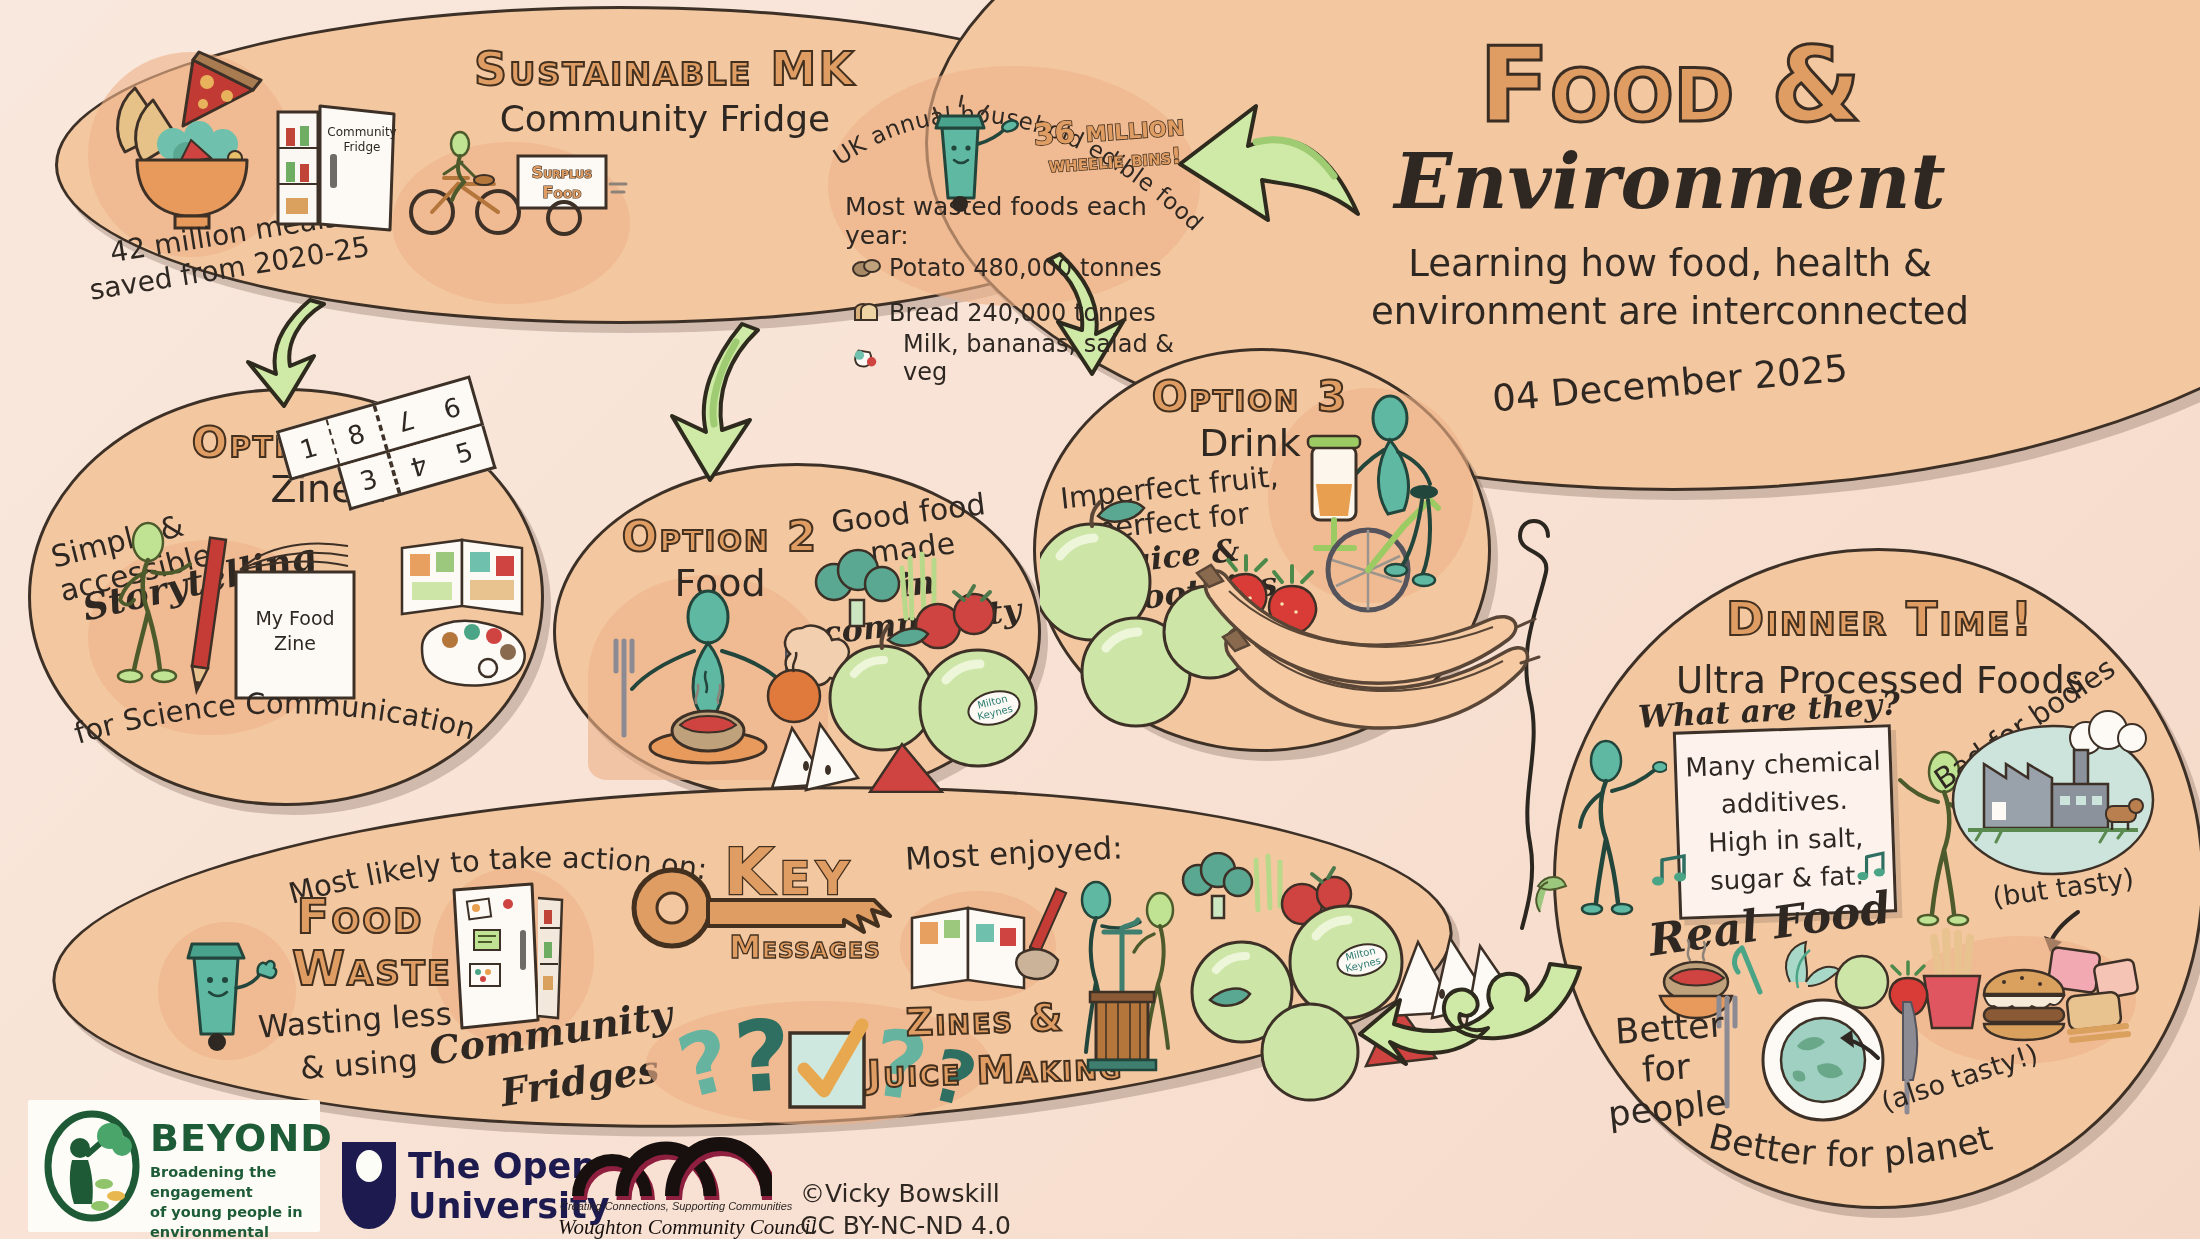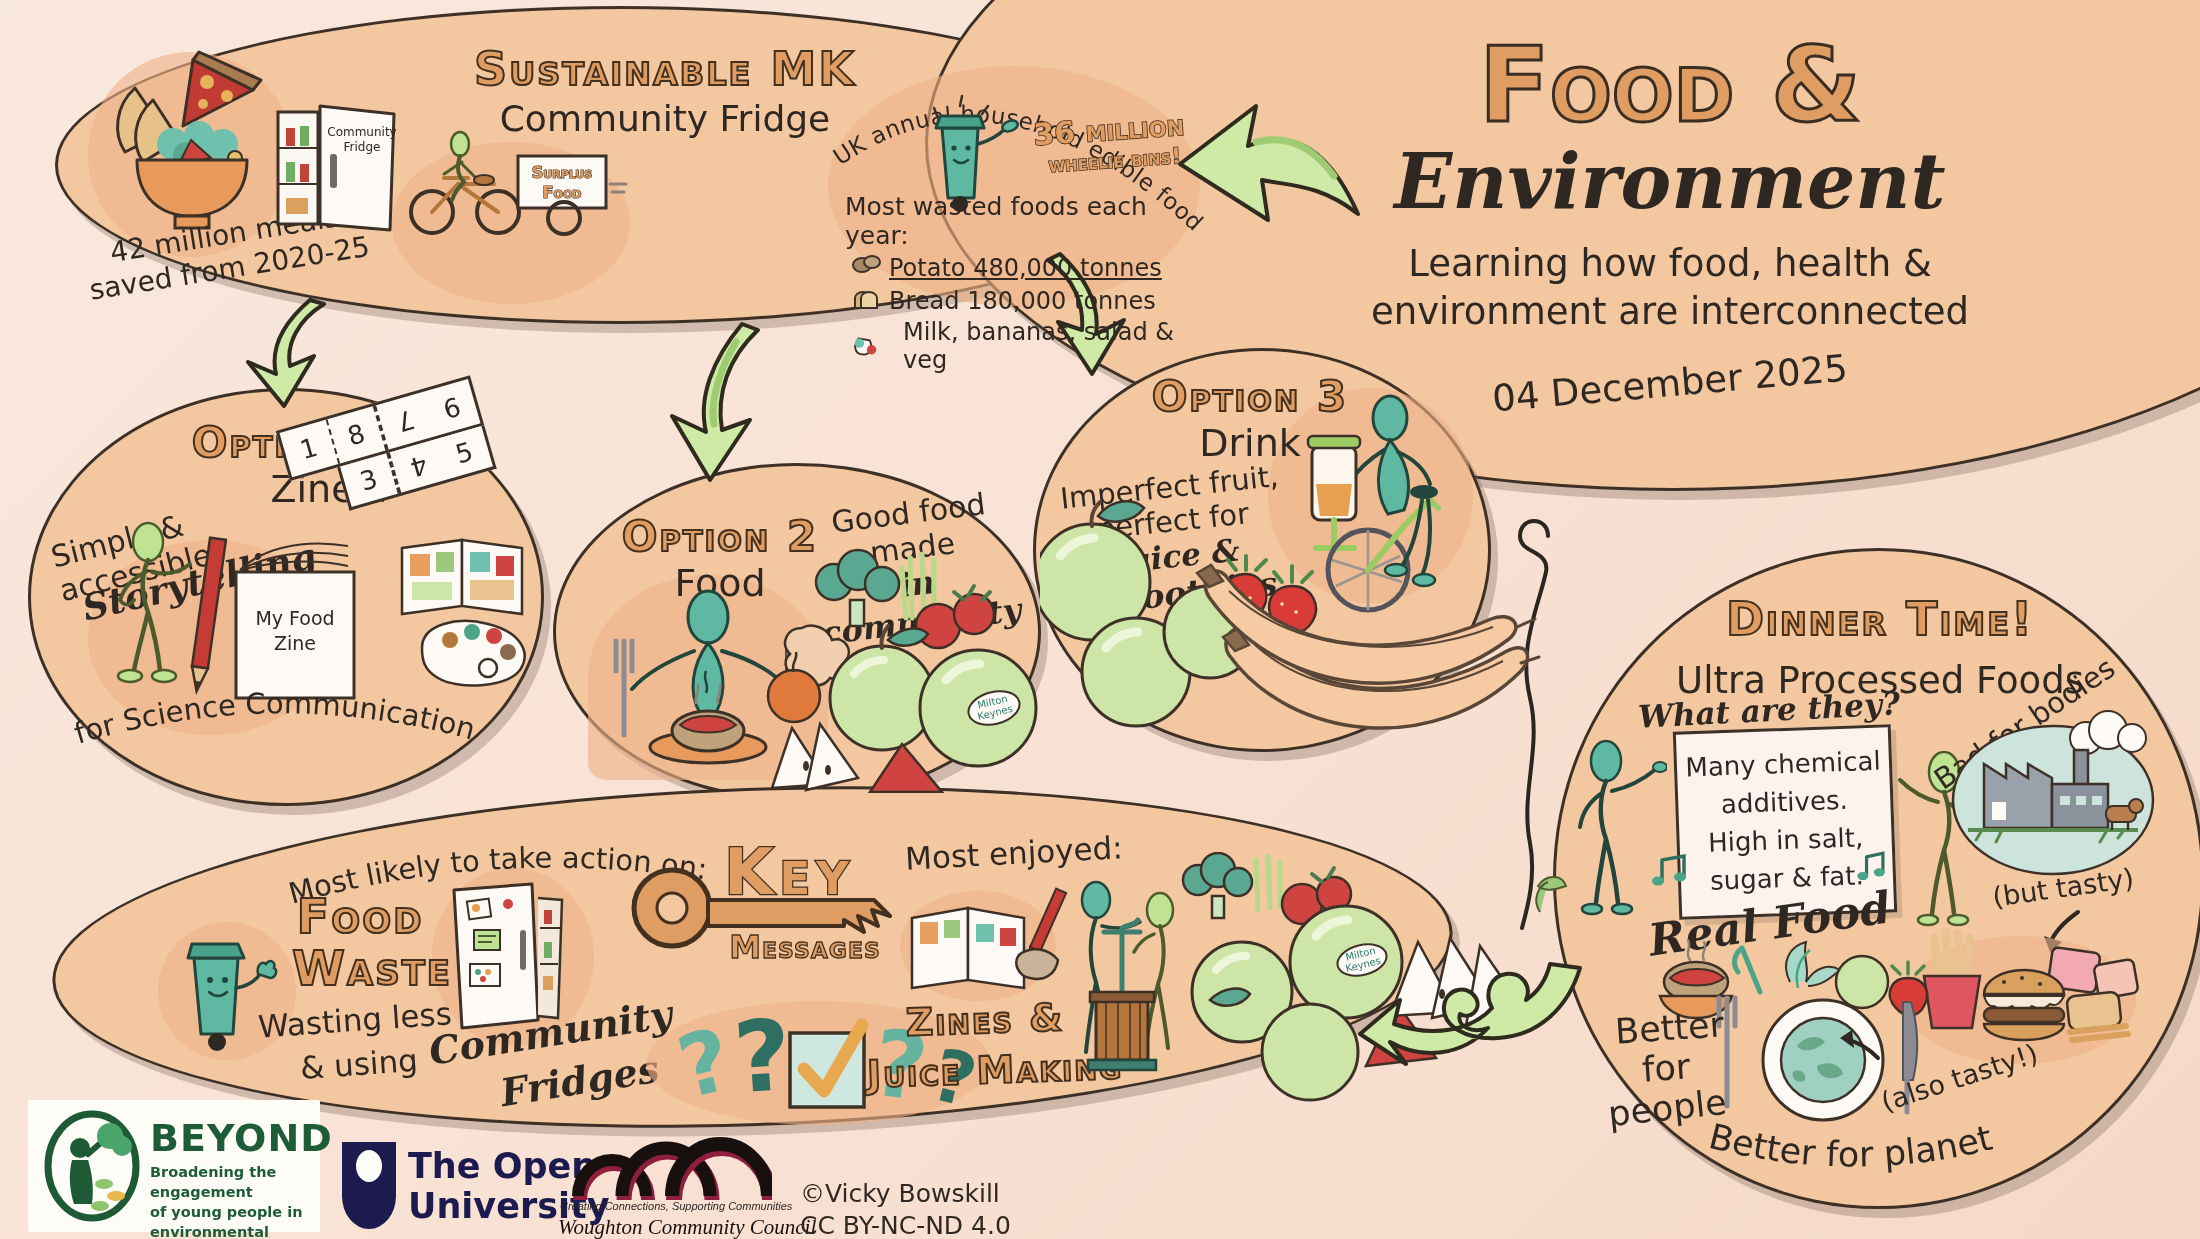--- a/index.html
+++ b/index.html
@@ -142,33 +142,33 @@
       <ellipse cx="200" cy="78" rx="8" ry="5" fill="#5eb8a2" stroke="#23463c" stroke-width="2.5" transform="rotate(-20 200 78)"></ellipse>
     </g>
     <g transform="rotate(-4 300 100)">
       <text x="300" y="92" font-size="30" text-anchor="middle" class="sc" fill="#df9d63" stroke="#43301f" stroke-width="1.6">36 million</text>
       <text x="304" y="120" font-size="22" text-anchor="middle" class="sc" fill="#df9d63" stroke="#43301f" stroke-width="1.4">wheelie bins!</text>
     </g>
   </svg>
 
   <div class="abs" style="left:845px;top:192px;width:360px;">
     <div class="hand" style="font-size:25px;margin-bottom:4px;">Most wasted foods each year:</div>
-    <div style="display:flex;gap:8px;margin:3px 0 5px 6px;text-decoration:underline;">
+    <div style="display:flex;align-items:center;gap:8px;margin:3px 0 17px 6px;">
       <svg width="30" height="20" viewBox="0 0 30 20">
         <ellipse cx="11" cy="11" rx="9" ry="7" fill="#a78965" stroke="#3d3026" stroke-width="2"></ellipse>
         <ellipse cx="21" cy="8" rx="8" ry="6" fill="#bfa27c" stroke="#3d3026" stroke-width="2"></ellipse>
       </svg>
       <span class="hand" style="font-size:24px;">Potato 480,000 tonnes</span>
     </div>
     <div style="display:flex;align-items:center;gap:8px;margin:3px 0 3px 6px;">
       <svg width="30" height="22" viewBox="0 0 30 22">
         <path d="M4 8 a8 6 0 0 1 16 0 v10 h-16 Z" fill="#d8b07c" stroke="#3d3026" stroke-width="2"></path>
         <path d="M10 8 a8 6 0 0 1 16 0 v10 h-16 Z" fill="#eed3a4" stroke="#3d3026" stroke-width="2"></path>
       </svg>
-      <span class="hand" style="font-size:24px;">Bread 180,000 tonnes</span>
+      <span class="hand" style="font-size:24px;">Bread 240,000 tonnes</span>
     </div>
     <div style="display:flex;align-items:center;gap:24px;margin:3px 0 3px 6px;">
       <svg width="30" height="24" viewBox="0 0 30 24">
         <path d="M8 4 C2 12 4 20 12 21 C20 22 24 14 20 6 Z" fill="#fdfaf6" stroke="#3d3026" stroke-width="2"></path>
         <circle cx="9" cy="9" r="5" fill="#6fc0ac"></circle>
           <circle cx="22" cy="16" r="5" fill="#cf4440"></circle>
       </svg>
       <span class="hand" style="font-size:24px;">Milk, bananas, salad &amp; veg</span>
     </div>
   </div>

